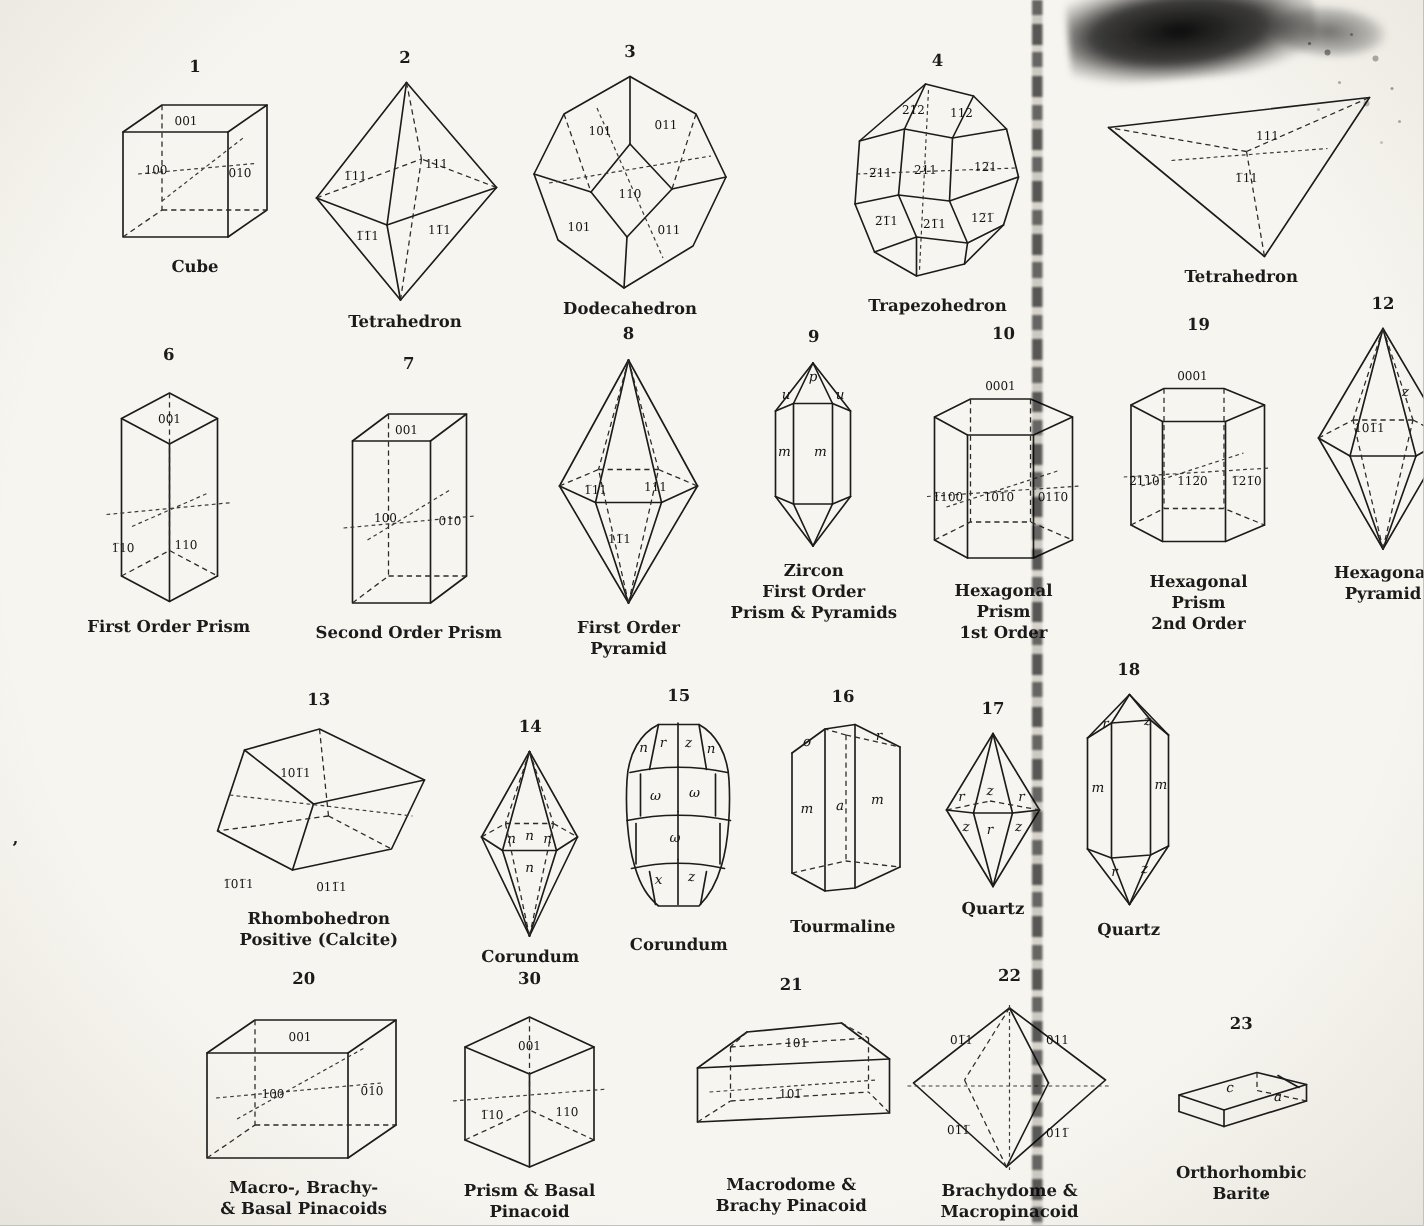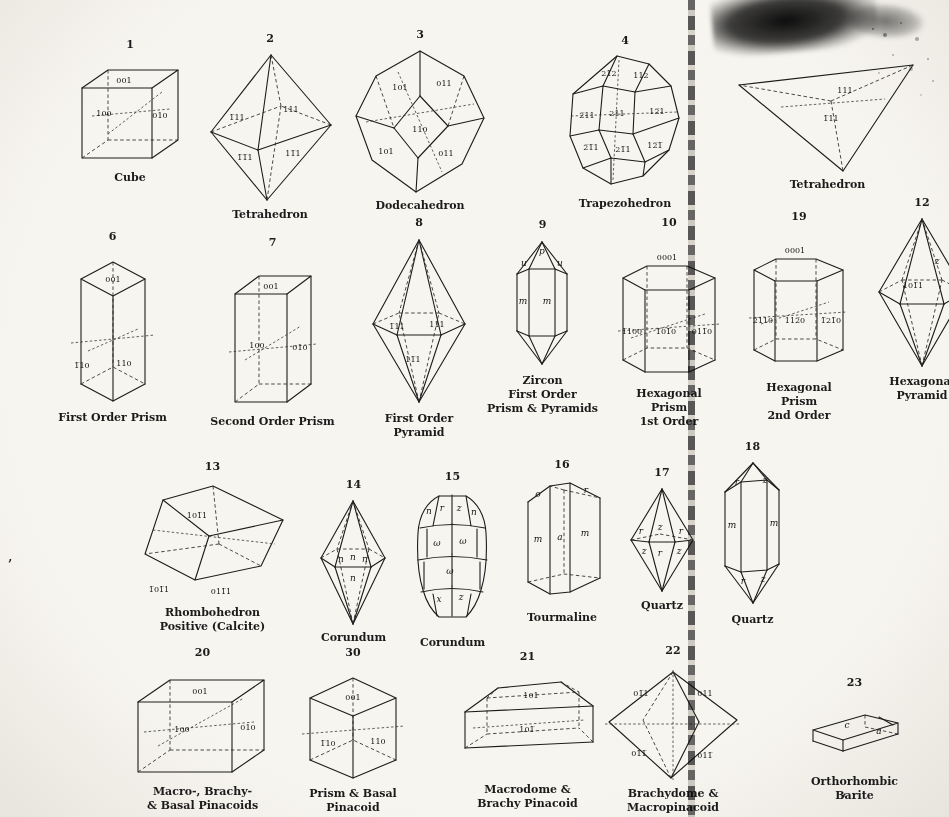--- a/index.html
+++ b/index.html
@@ -413,21 +413,21 @@
           <path class="h" d="M53,53L69,62"></path>
       </g>
       <text class="lbl lt" x="25" y="66">n</text>
       <text class="lbl lt" x="37" y="64">n</text>
       <text class="lbl lt" x="49" y="66">n</text>
       <text class="lbl lt" x="37" y="85">n</text>
     </svg>
     <figcaption class="cap">Corundum</figcaption>
   </figure>
 
-  <figure class="fig" style="left:365px;top:454px;width:95px">
+  <figure class="fig" style="left:365px;top:441px;width:95px">
     <div class="num">15</div>
     <svg width="75" height="145" viewBox="0 0 75 145">
       <g>
         <path class="s" d="M24,8H51C62,14 70,27 71,45C72,62 71,86 66,102C62,116 57,123 51,129H24C17,123 12,116 8,102C3,86 2,62 3,45C4,27 12,14 24,8Z"></path>
         <path class="s" d="M5,40Q37,33 70,40"></path>
           <path class="s" d="M3,72Q37,65 72,72"></path>
           <path class="s" d="M6,104Q37,97 68,104"></path>
         <path class="s" d="M24,8L18,38"></path>
           <path class="s" d="M37,7V36"></path>
           <path class="s" d="M51,8L56,38"></path>
@@ -632,21 +632,21 @@
       </g>
       <text class="lbl" x="38" y="34">01̅1</text>
       <text class="lbl" x="102" y="34">011</text>
       <text class="lbl" x="36" y="94">01̅1̅</text>
       <text class="lbl" x="102" y="96">011̅</text>
     </svg>
     <figcaption class="cap">Brachydome &amp;
 Macropinacoid</figcaption>
   </figure>
 
-  <figure class="fig" style="left:752px;top:660px;width:125px">
+  <figure class="fig" style="left:725px;top:660px;width:125px">
     <div class="num">23</div>
     <svg width="100" height="78" viewBox="0 0 100 78">
       <g>
         <path class="s" d="M8,36L60,21L93,29L38,46Z"></path>
         <path class="s" d="M8,36V47"></path>
           <path class="s" d="M8,47L38,57"></path>
           <path class="s" d="M38,46V57"></path>
         <path class="s" d="M38,57L93,40"></path>
           <path class="s" d="M93,29V40"></path>
         <path class="s" d="M74,23L88,31"></path>

